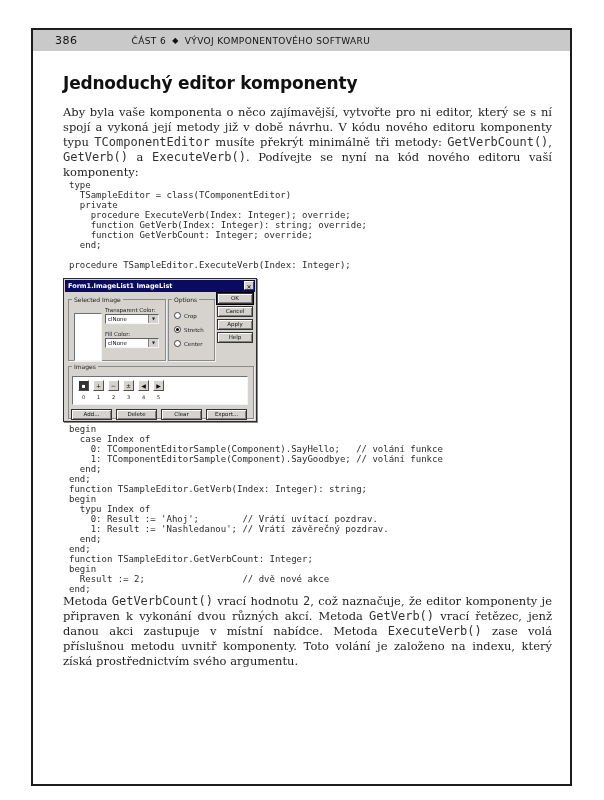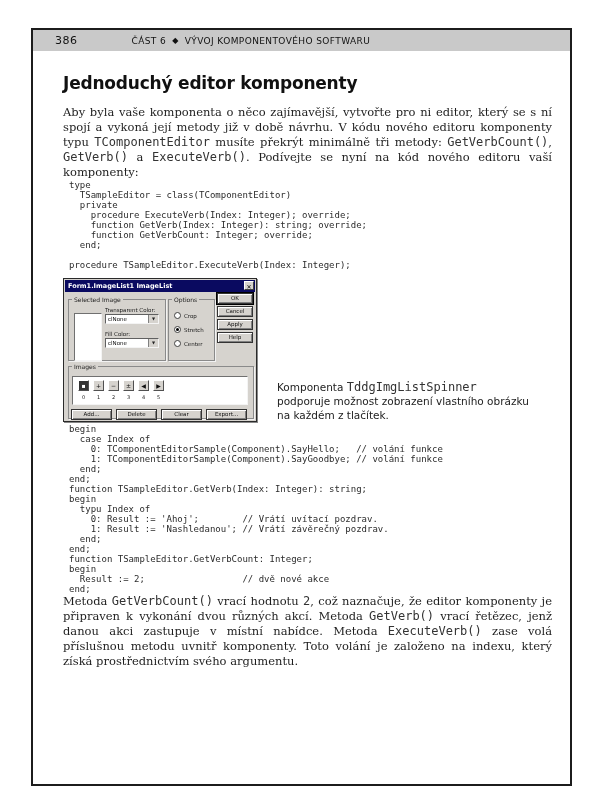--- a/index.html
+++ b/index.html
@@ -227,21 +227,20 @@
           <div class="img-btn-row">
             <div class="ibtn">Add...</div>
             <div class="ibtn">Delete</div>
             <div class="ibtn">Clear</div>
             <div class="ibtn">Export...</div>
           </div>
         </fieldset>
       </div>
 
       <div class="fig-caption">
-        <div class="fig-caption-body"><span>Komponenta </span><code>TddgImgListSpinner</code><span> podporuje možnost zobrazení vlastního obrázku na každém z tlačítek.</span></div>
       </div>
 
     </div>
 
     <pre class="code mt-code2">begin
   case Index of
     0: TComponentEditorSample(Component).SayHello;   // volání funkce
     1: TComponentEditorSample(Component).SayGoodbye; // volání funkce
   end;
 end;</pre>

